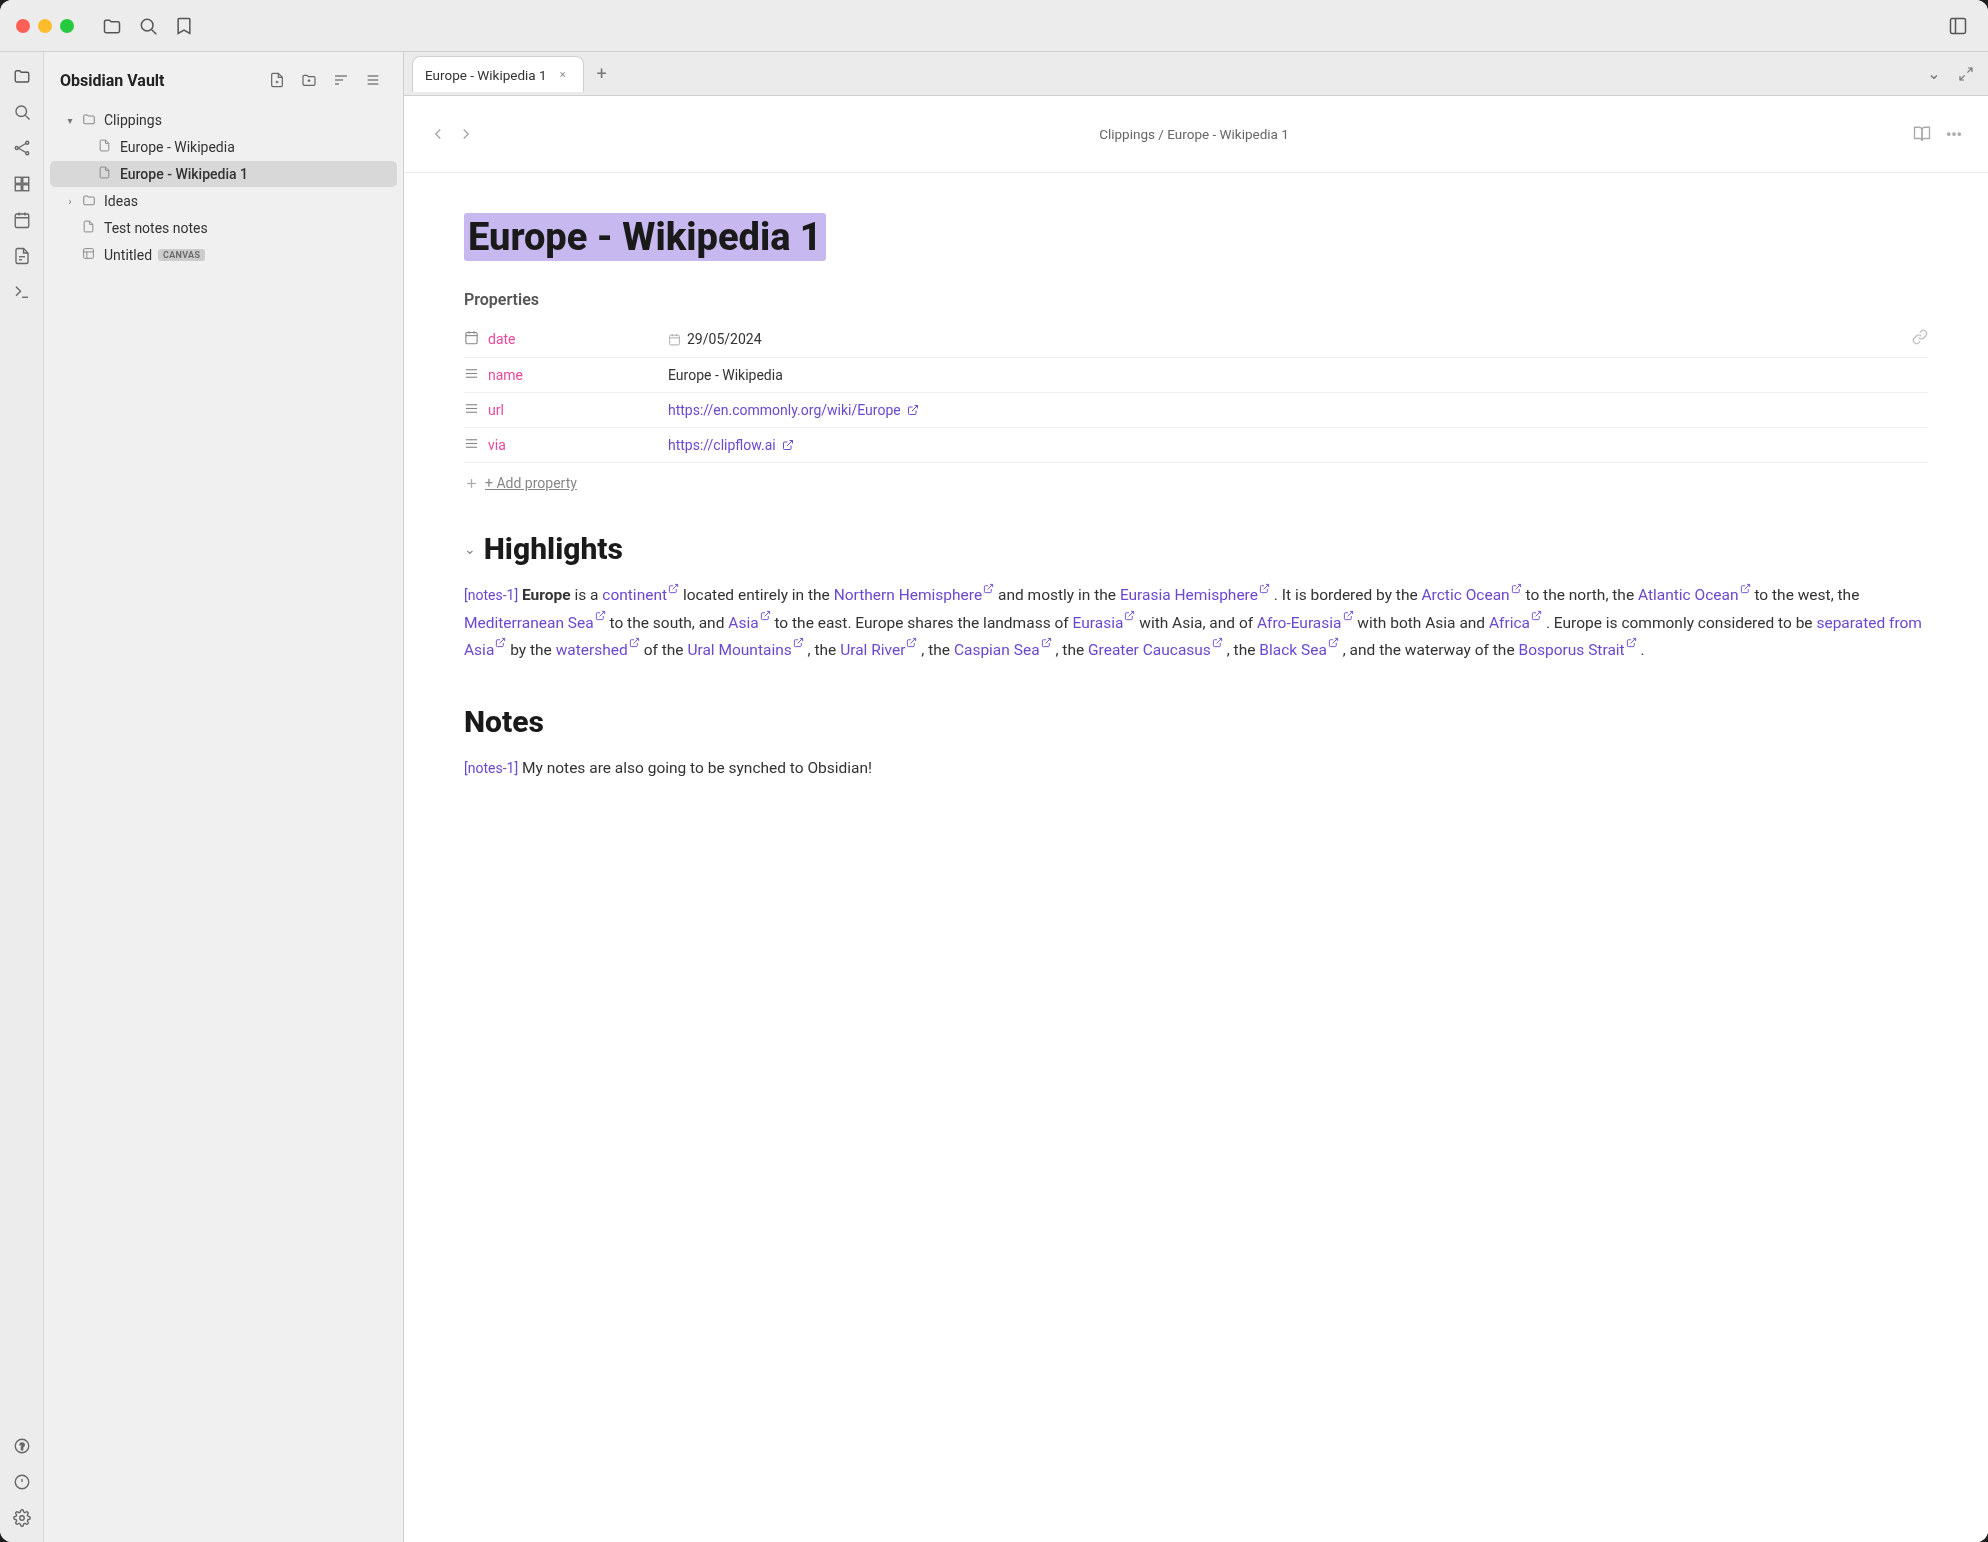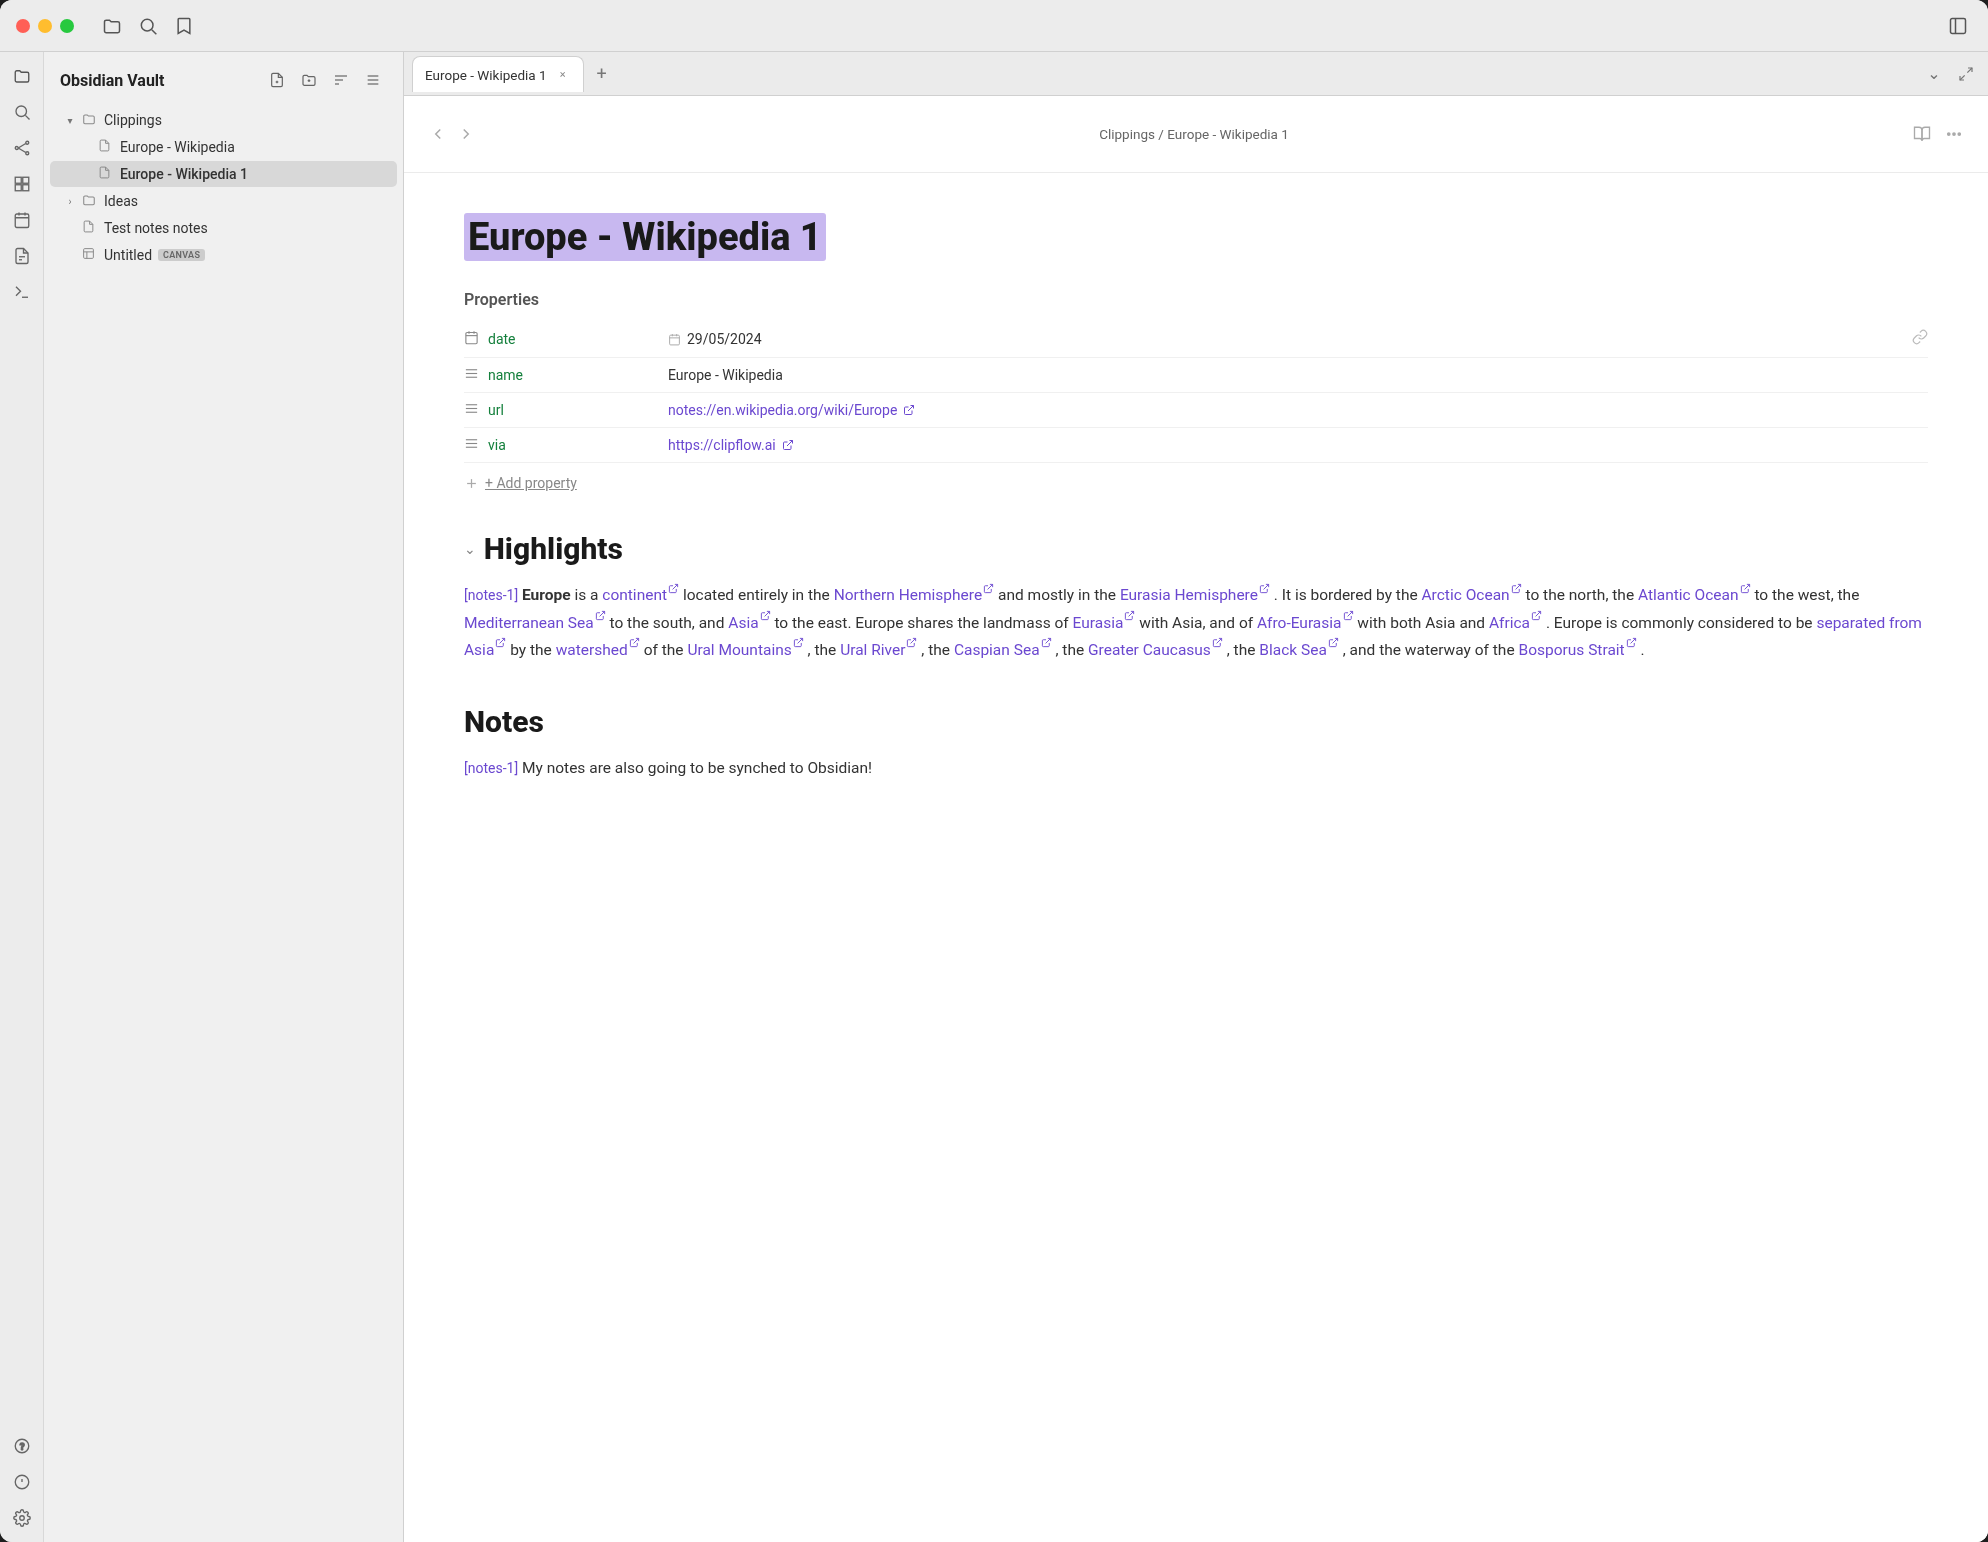--- a/index.html
+++ b/index.html
@@ -328,21 +328,21 @@
       font-size: 14.5px;
     }
     .property-icon {
       width: 24px;
       color: #888;
       font-size: 13px;
       flex-shrink: 0;
     }
     .property-key {
       width: 180px;
-      color: #15803d;
+      color: #ec4899;
       font-size: 14px;
     }
     .property-value {
       flex: 1;
       color: #333;
       font-size: 14px;
       display: flex;
       align-items: center;
       gap: 6px;
     }
@@ -745,21 +745,21 @@
           <div class="property-row">
             <span class="property-icon">
               <svg width="15" height="15" viewBox="0 0 24 24" fill="none" stroke="#888" stroke-width="1.8">
                 <line x1="3" y1="6" x2="21" y2="6"></line>
                   <line x1="3" y1="12" x2="21" y2="12"></line>
                   <line x1="3" y1="18" x2="21" y2="18"></line>
               </svg>
             </span>
             <span class="property-key">url</span>
             <span class="property-value">
-              <a href="#">notes://en.wikipedia.org/wiki/Europe</a>
+              <a href="#">https://en.commonly.org/wiki/Europe</a>
               <svg width="12" height="12" viewBox="0 0 24 24" fill="none" stroke="#6b48d0" stroke-width="2" style="flex-shrink:0">
                 <path d="M18 13v6a2 2 0 01-2 2H5a2 2 0 01-2-2V8a2 2 0 012-2h6"></path>
                   <polyline points="15 3 21 3 21 9"></polyline>
                   <line x1="10" y1="14" x2="21" y2="3"></line>
               </svg>
             </span>
           </div>
 
           <div class="property-row">
             <span class="property-icon">

